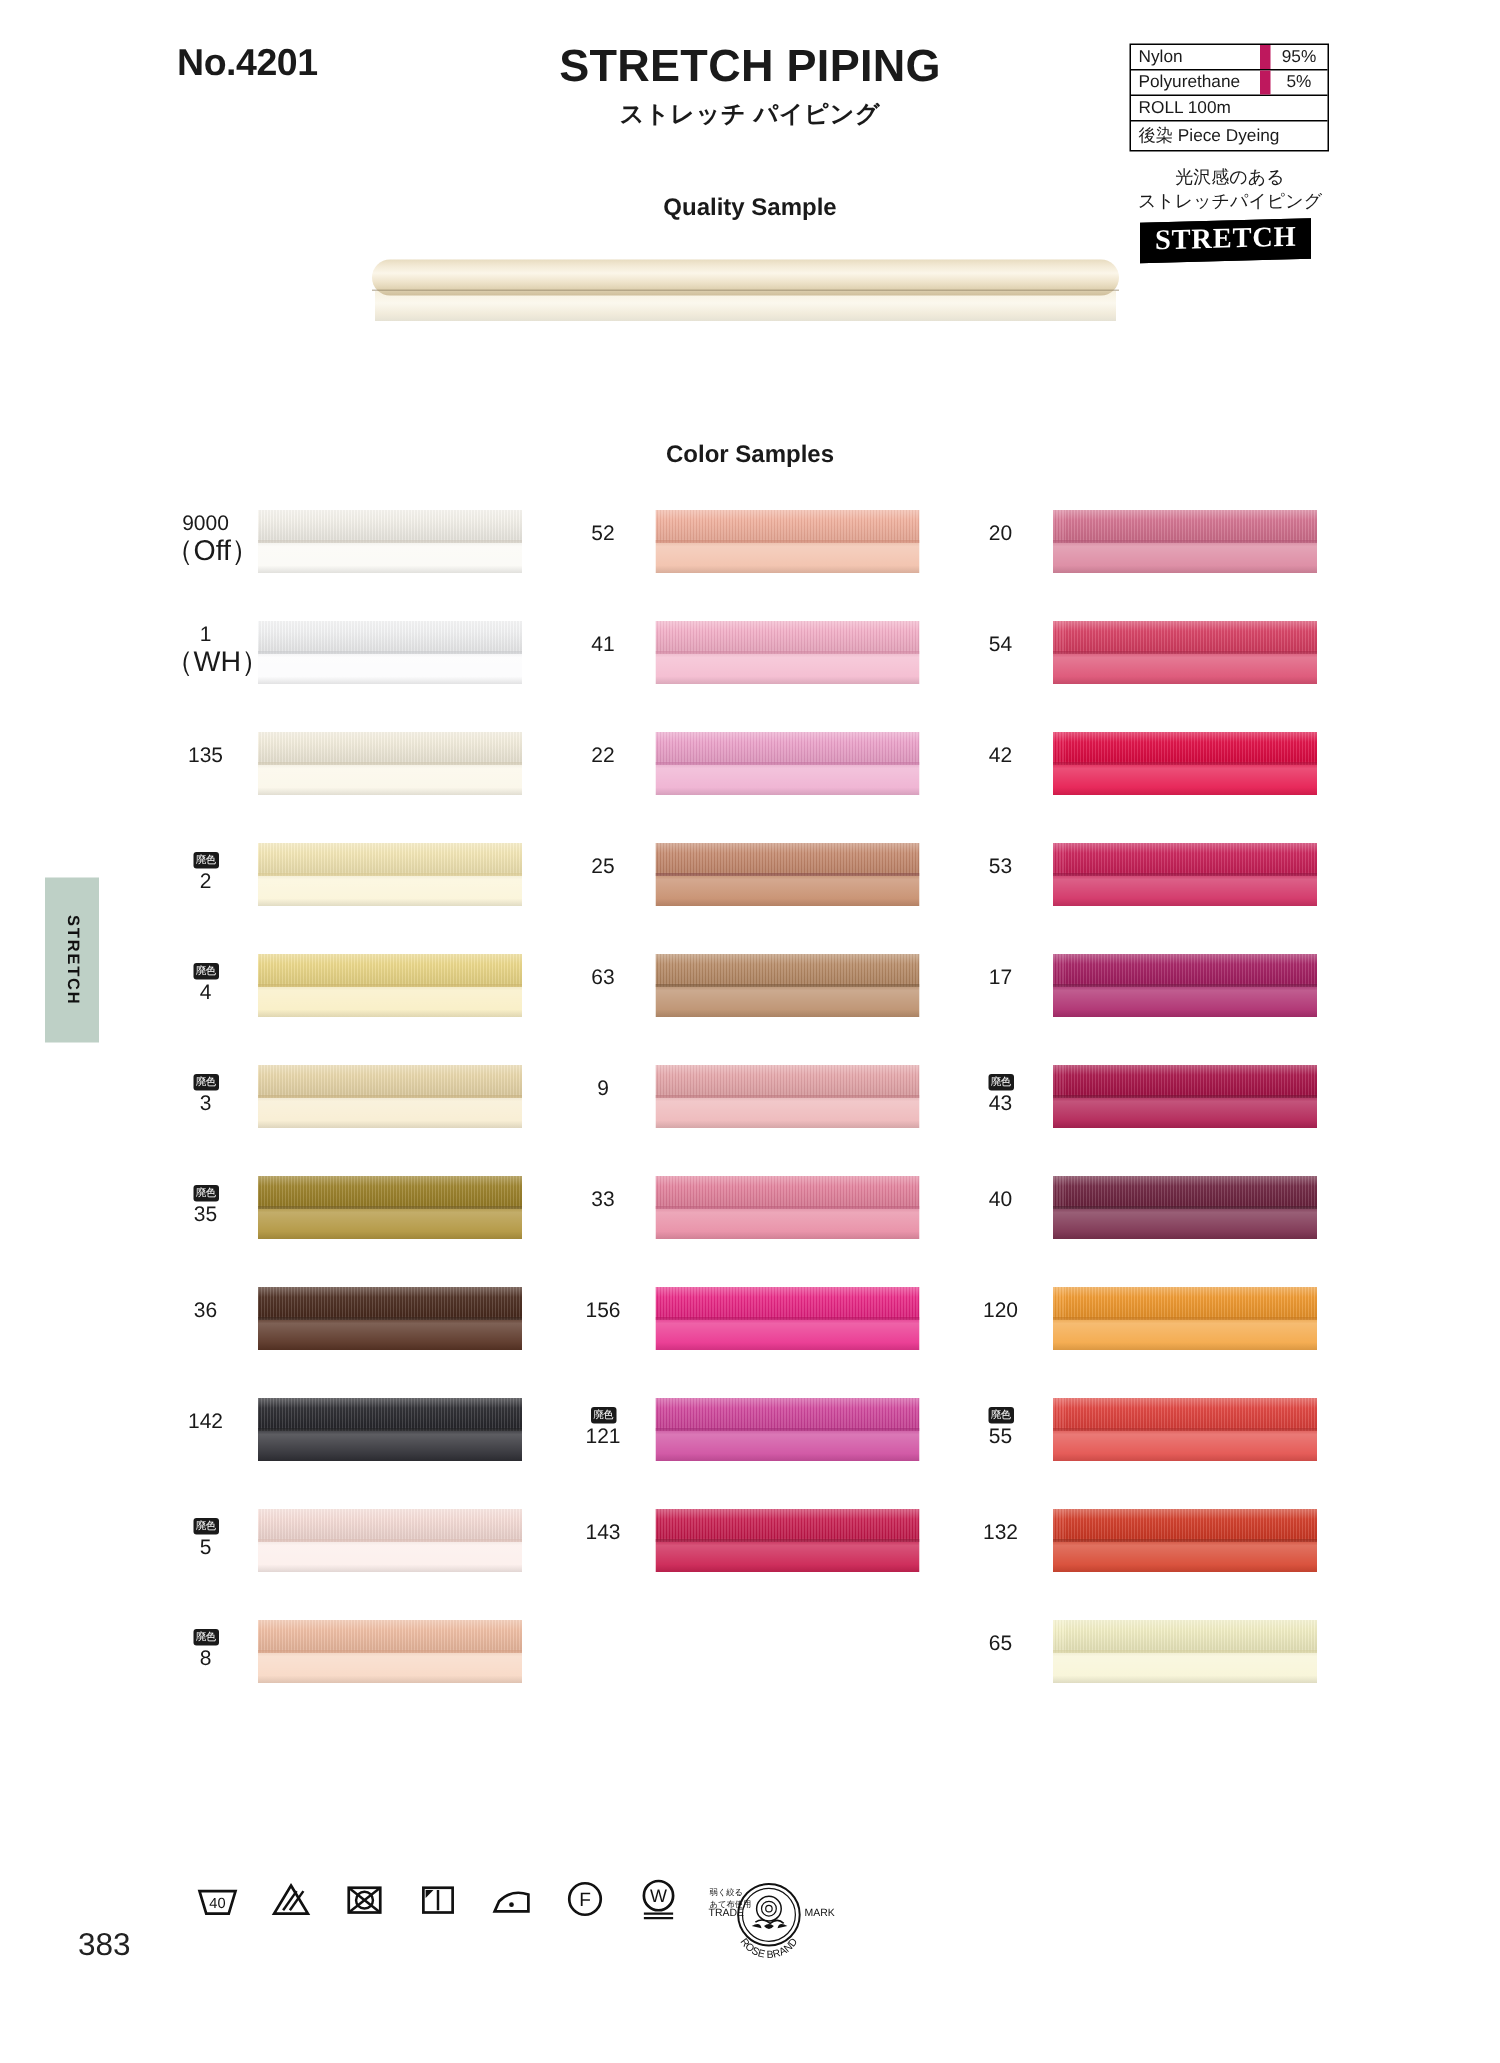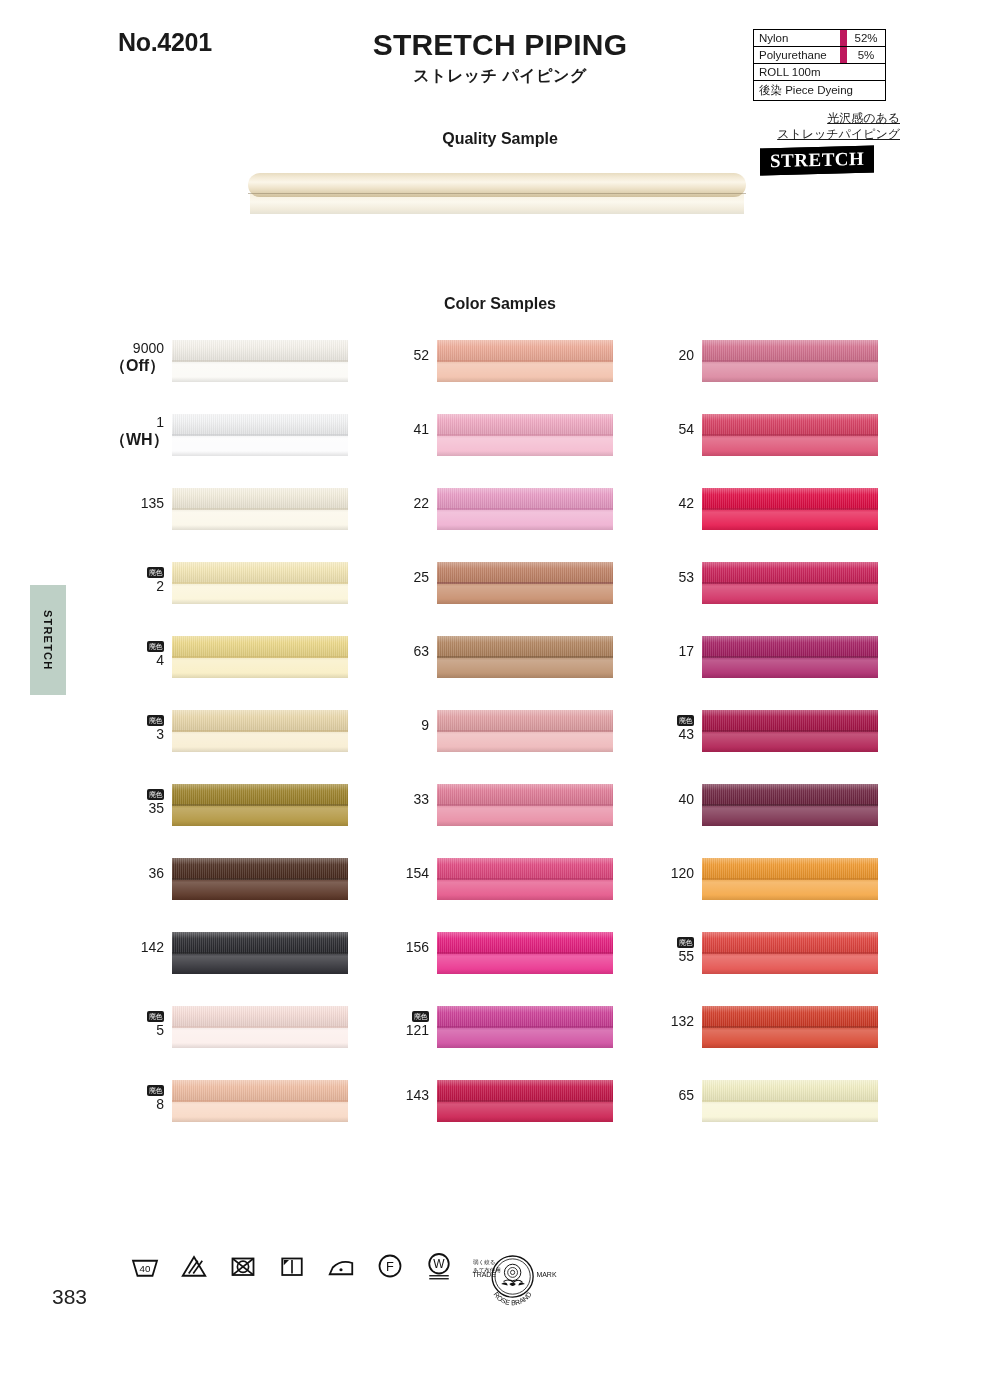--- a/index.html
+++ b/index.html
@@ -55,21 +55,21 @@
     border: 1px solid #000; font-size: 11.5px; background: #fff;
   }
   .spec-row { display: flex; border-bottom: 1px solid #000; }
   .spec-row:last-child { border-bottom: none; }
   .spec-name { flex: 1; padding: 2px 5px; border-right: 7px solid #be185d; white-space: nowrap; }
   .spec-val  { width: 38px; padding: 2px 4px; text-align: center; }
   .spec-full { padding: 2px 5px; text-align: center; white-space: nowrap; }
   .spec-nb { border-bottom: none !important; }
   #spec-note {
     position: absolute; left: 740px; top: 110px; width: 160px;
-    text-align: right; font-size: 12px; line-height: 1.35; text-decoration: underline;
+    text-align: center; font-size: 12px; line-height: 1.35;
   }
   #stretch-logo {
     position: absolute; left: 760px; top: 147px;
     background: #000; color: #fff;
     font-family: "Liberation Serif", "DejaVu Serif", serif;
     font-weight: bold; font-size: 19px; letter-spacing: 0.5px;
     padding: 1px 9px 2px 9px;
     transform: skewY(-1.5deg);
     border: 1px solid #000;
   }
@@ -113,39 +113,39 @@
 
   .swatch-row {
     position: relative;
     height: 74px;
     display: flex;
     align-items: flex-start;
   }
   .swatch-label {
     width: 62px;
     padding-right: 8px;
-    text-align: right;
+    text-align: center;
     font-size: 14px;
     line-height: 1.12;
     padding-top: 8px;
   }
   .swatch-label.two-line { padding-top: 1px; }
   .badge {
     display: inline-block;
     background: #1a1a1a;
     color: #ffffff;
     font-size: 7px;
     line-height: 9px;
     padding: 1px 2px;
     border-radius: 2px;
     letter-spacing: -0.5px;
     margin-bottom: 1px;
   }
   .swatch-code { display: block; font-size: 14px; }
-  .swatch-sub  { display: block; font-size: 16px; font-weight: bold; }
+  .swatch-sub  { display: block; font-size: 19px; }
 
   .swatch {
     position: relative;
     width: 176px;
     height: 42px;
     overflow: hidden;
   }
   .swatch .s-cord {
     position: absolute; left: 0; top: 0; width: 100%; height: 22px;
   }
@@ -195,21 +195,21 @@
 </div>
 
 <div id="header">
   <div id="product-no">No.4201</div>
   <div id="sub-title">ストレッチ パイピング</div>
   <div id="main-title">STRETCH PIPING</div>
 
   <div id="spec-box">
     <div class="spec-row">
       <div class="spec-name">Nylon</div>
-      <div class="spec-val">52%</div>
+      <div class="spec-val">95%</div>
     </div>
     <div class="spec-row">
       <div class="spec-name">Polyurethane</div>
       <div class="spec-val">5%</div>
     </div>
     <div class="spec-row">
       <div class="spec-full">ROLL 100m</div>
     </div>
     <div class="spec-row spec-nb">
       <div class="spec-full">後染  Piece Dyeing</div>
@@ -434,32 +434,20 @@
       </div>
       <div class="swatch-row">
         <div class="swatch-label">
           <span class="swatch-code">33</span>
         </div>
         <div class="swatch">
           <div class="s-tape" style="background: rgb(232, 143, 166);"></div>
           <div class="s-cord" style="background: rgb(224, 122, 150);"></div>
           <div class="s-tex"></div>
           <div class="s-seam" style="background: rgb(188, 82, 114);"></div>
-          <div class="s-gloss"></div>
-        </div>
-      </div>
-      <div class="swatch-row">
-        <div class="swatch-label">
-          <span class="swatch-code">154</span>
-        </div>
-        <div class="swatch">
-          <div class="s-tape" style="background: rgb(229, 90, 140);"></div>
-          <div class="s-cord" style="background: rgb(224, 70, 126);"></div>
-          <div class="s-tex"></div>
-          <div class="s-seam" style="background: rgb(178, 30, 86);"></div>
           <div class="s-gloss"></div>
         </div>
       </div>
       <div class="swatch-row">
         <div class="swatch-label">
           <span class="swatch-code">156</span>
         </div>
         <div class="swatch">
           <div class="s-tape" style="background: rgb(234, 54, 144);"></div>
           <div class="s-cord" style="background: rgb(230, 28, 126);"></div>

